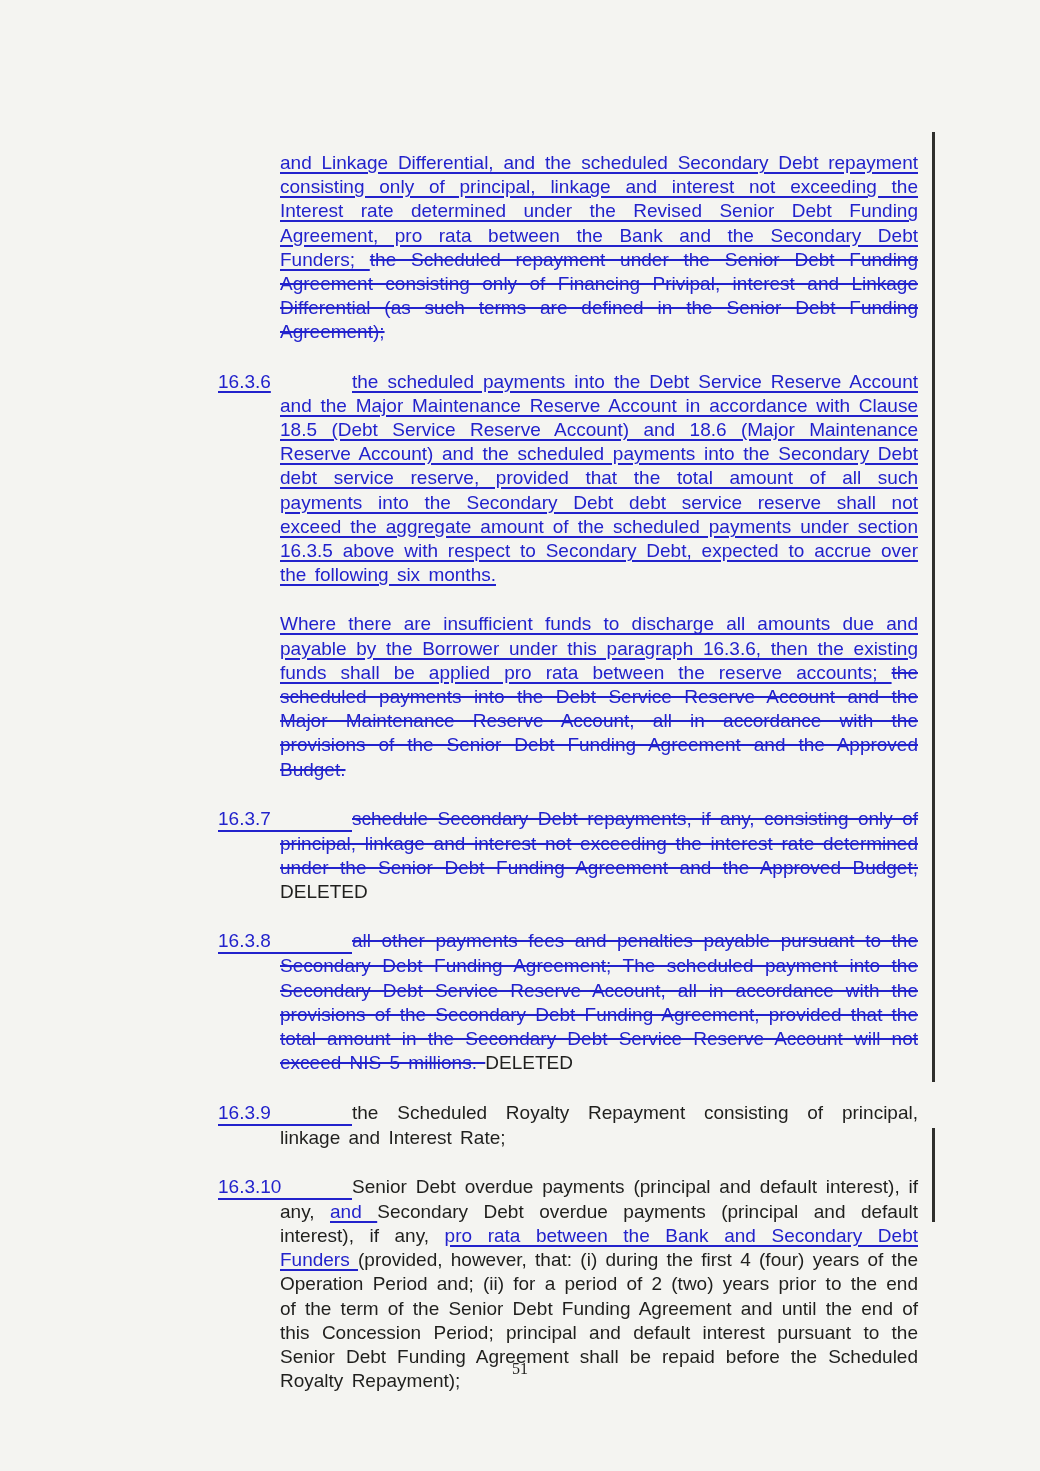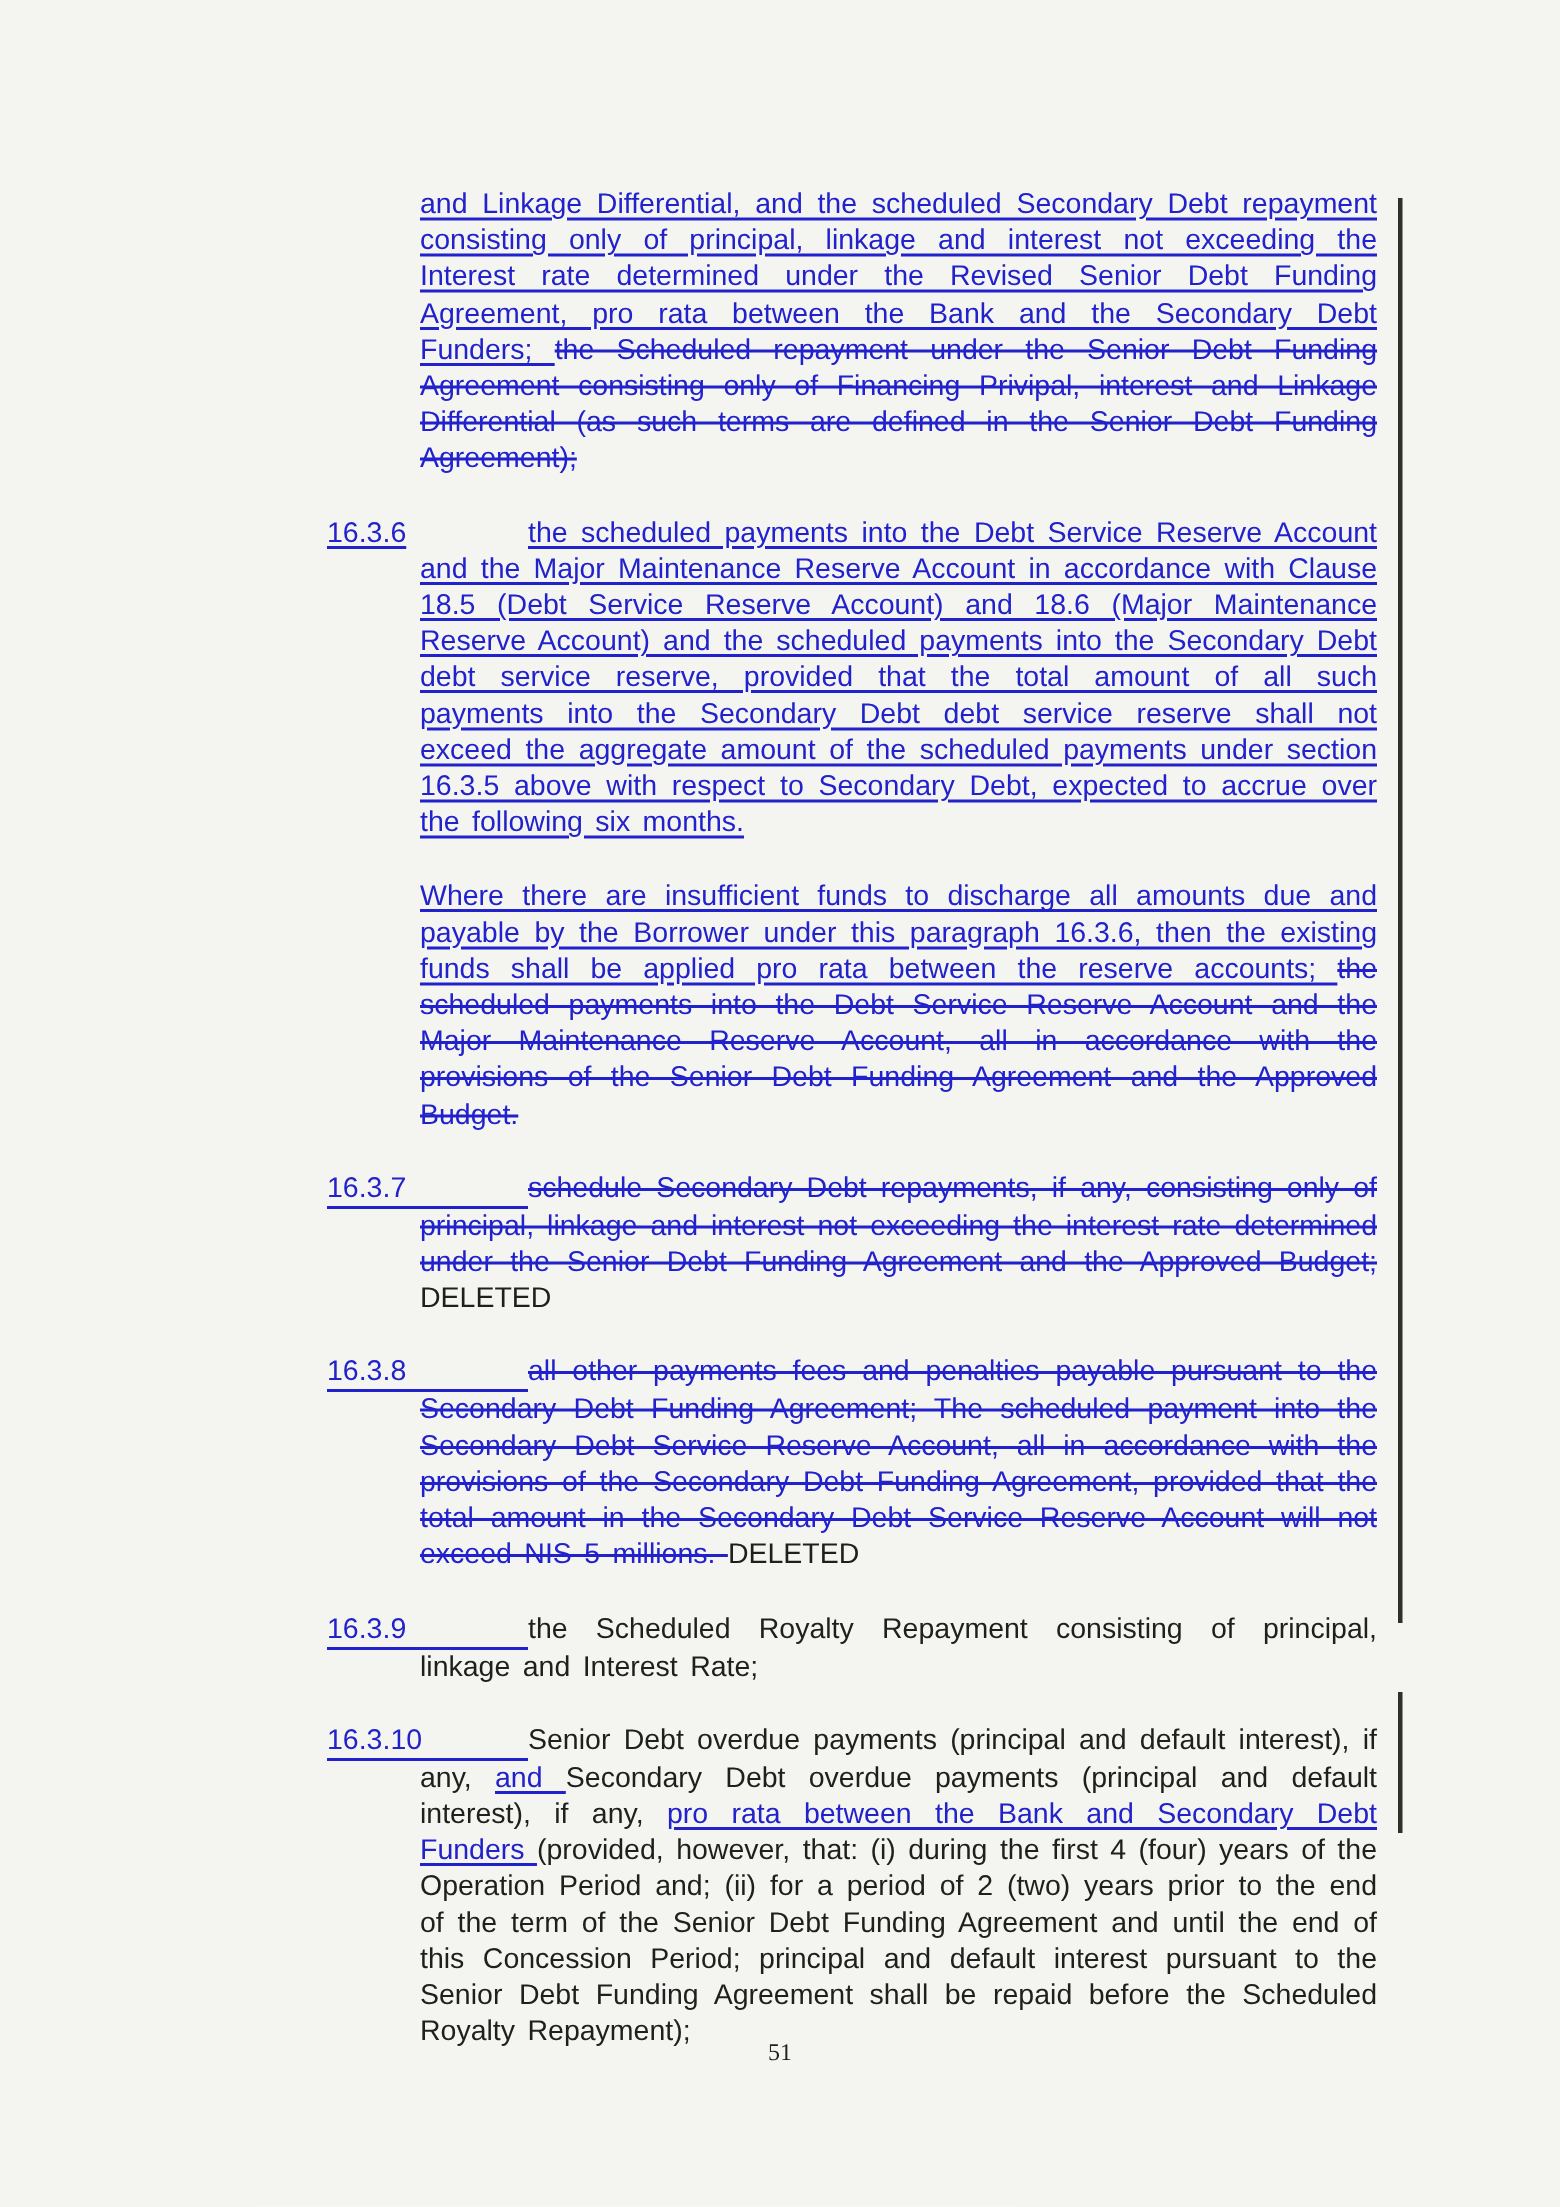--- a/index.html
+++ b/index.html
@@ -18,21 +18,21 @@
     text-align: right;
     font-family: "Liberation Serif", serif;
     font-weight: bold;
     font-size: 17px;
     line-height: 21px;
     color: var(--black, #1f1f1d);
   }
   .document-body {
     position: absolute;
     left: 218px;
-    top: 125px;
+    top: 151px;
     width: 700px;
     font-size: 19px;
     line-height: 24.2px;
     word-spacing: 3px;
     text-align: justify;
     color: var(--black, #1f1f1d);
   }
   .para { margin: 0; }
   .para + .para { margin-top: 25px; }
   .para-indent { margin-left: 62px; }

